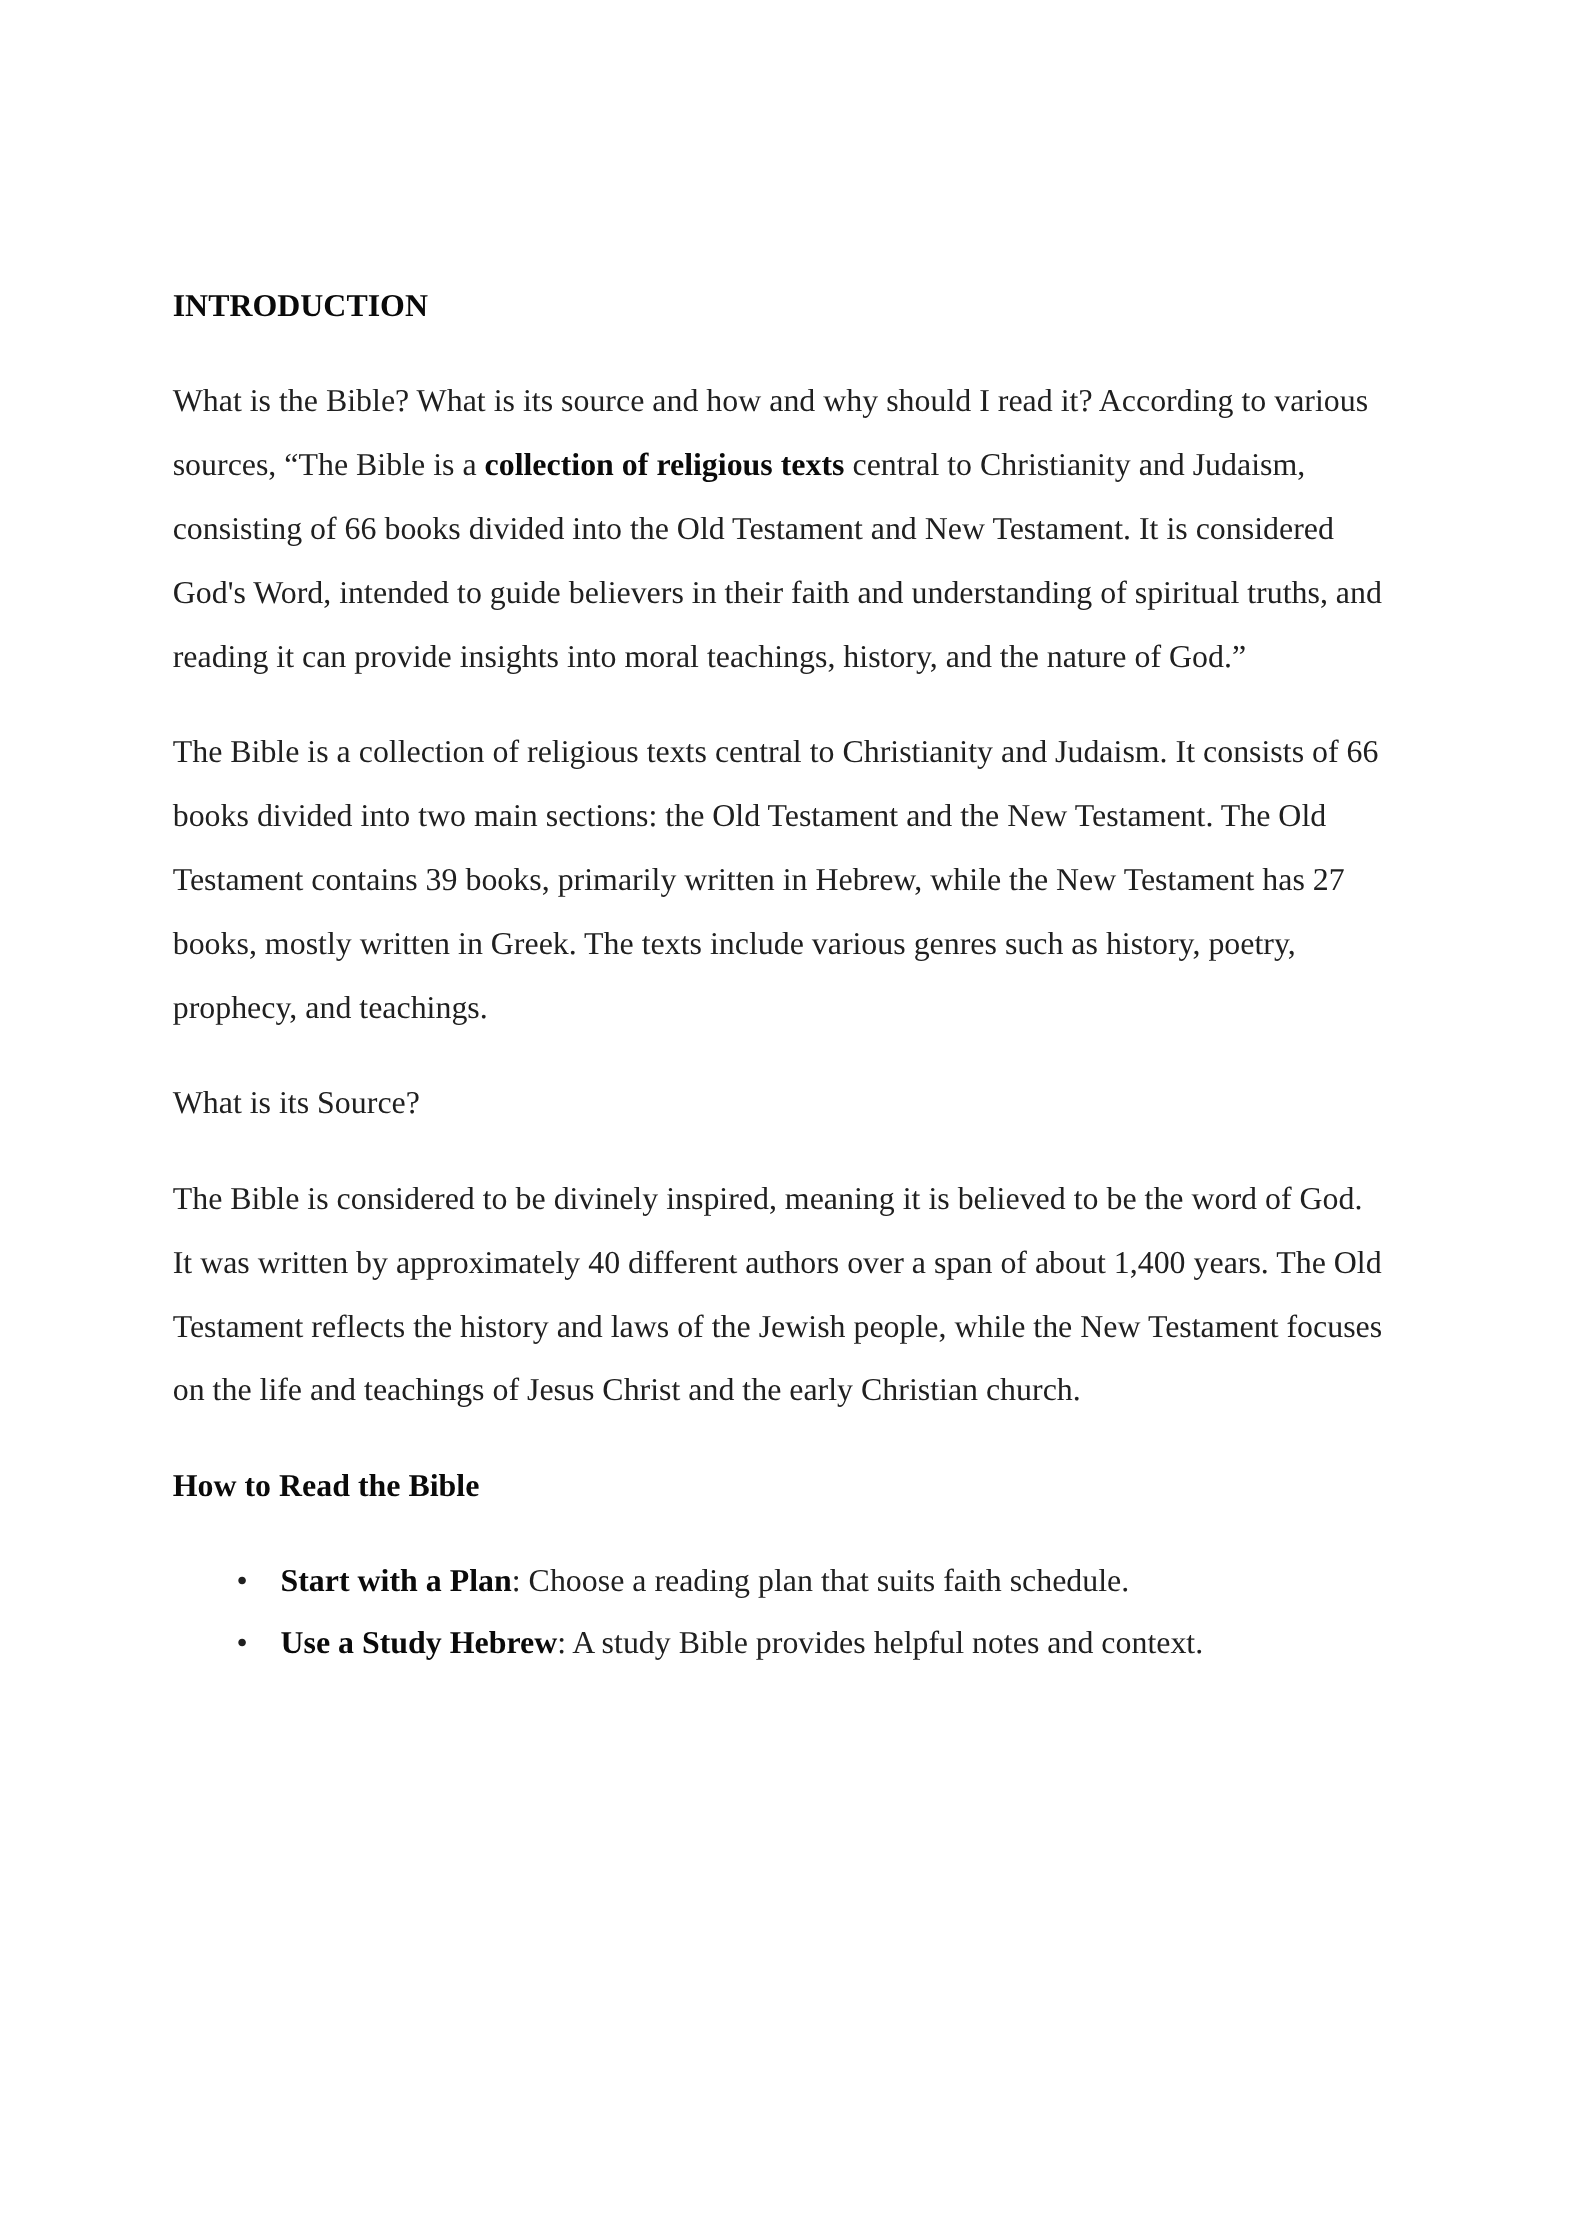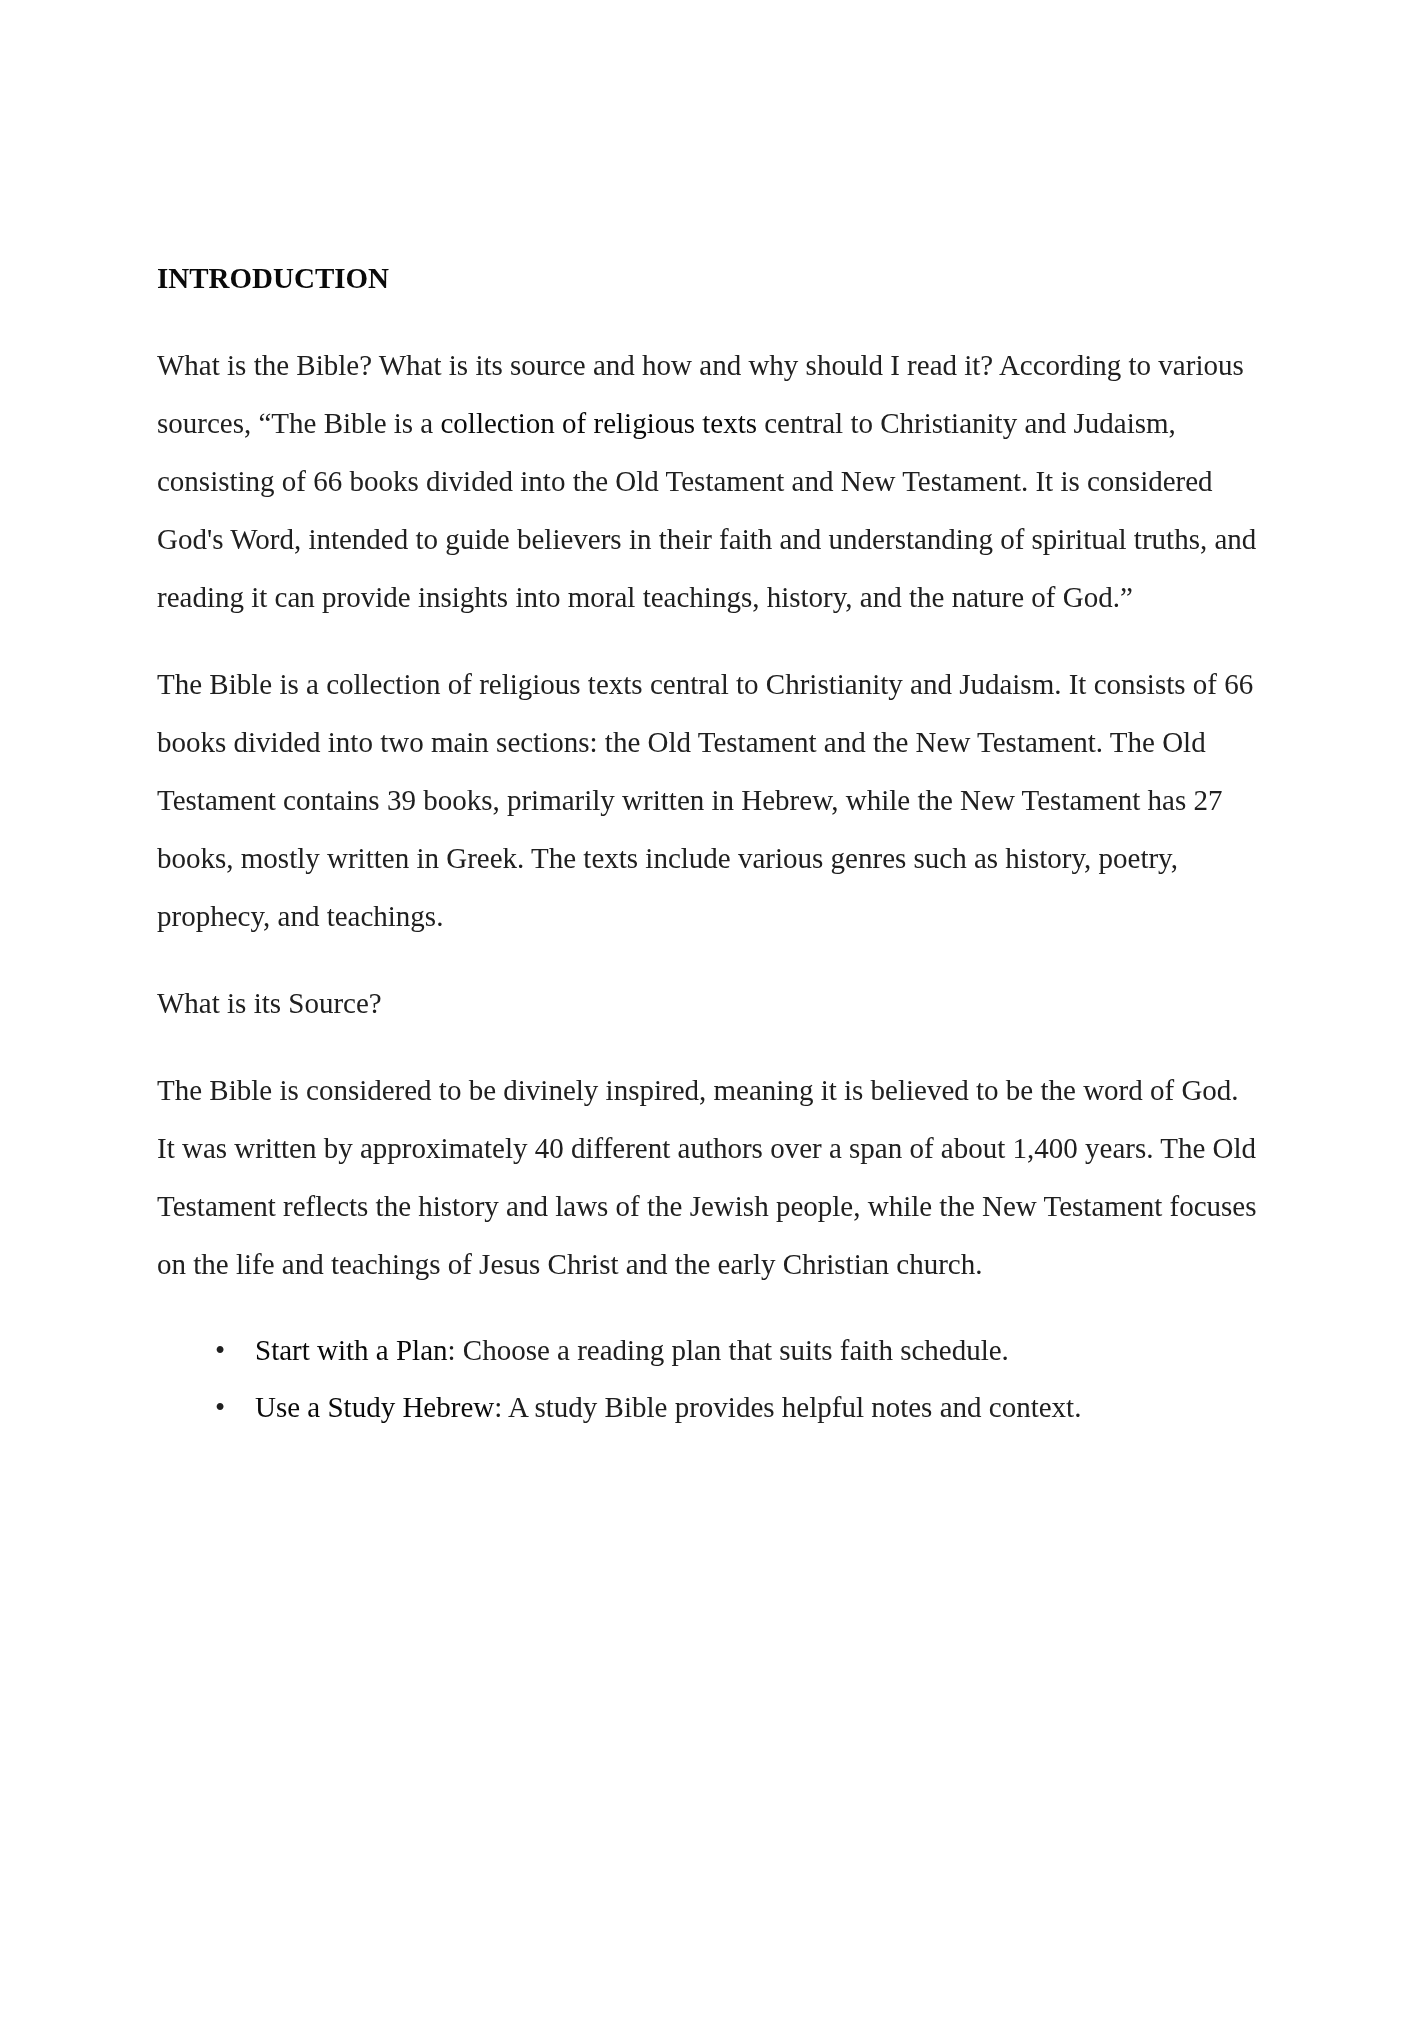--- a/index.html
+++ b/index.html
@@ -35,21 +35,21 @@
     margin: 0 0 29px 0;
     text-align: left;
   }
   .doc-heading,
   .doc-subheading-bold {
     font-weight: bold;
     color: var(--bold_color);
   }
   .doc-paragraph strong,
   .bullet-list strong {
-    font-weight: normal;
+    font-weight: bold;
     color: var(--bold_color);
   }
   .bullet-list {
     list-style: none;
     margin: 0;
     padding: 0;
     font-size: 29px;
     line-height: 57px;
   }
   .bullet-list li {
@@ -72,19 +72,20 @@
 
   <p class="doc-paragraph"><span>What is the Bible? What is its source and how and why should I read it? According to various sources, “The Bible is a </span><strong>collection of religious texts</strong><span> central to Christianity and Judaism, consisting of 66 books divided into the Old Testament and New Testament. It is considered God's Word, intended to guide believers in their faith and understanding of spiritual truths, and reading it can provide insights into moral teachings, history, and the nature of God.”</span></p>
 
   <p class="doc-paragraph">The Bible is a collection of religious texts central to Christianity and Judaism. It consists of 66 books divided into two main sections: the Old Testament and the New Testament. The Old Testament contains 39 books, primarily written in Hebrew, while the New Testament has 27 books, mostly written in Greek. The texts include various genres such as history, poetry, prophecy, and teachings.</p>
 
   <p class="doc-subheading">What is its Source?</p>
 
   <p class="doc-paragraph">The Bible is considered to be divinely inspired, meaning it is believed to be the word of God. It was written by approximately 40 different authors over a span of about 1,400 years. The Old Testament reflects the history and laws of the Jewish people, while the New Testament focuses on the life and teachings of Jesus Christ and the early Christian church.</p>
 
 
+  <h2 class="doc-subheading-bold">How to Read the Bible</h2>
 
   <ul class="bullet-list">
     <li><span class="bullet">•</span><strong>Start with a Plan</strong><span>: Choose a reading plan that suits faith schedule.</span></li>
     <li><span class="bullet">•</span><strong>Use a Study Hebrew</strong><span>: A study Bible provides helpful notes and context.</span></li>
   </ul>
 
 </div>
 
 </body></html>

